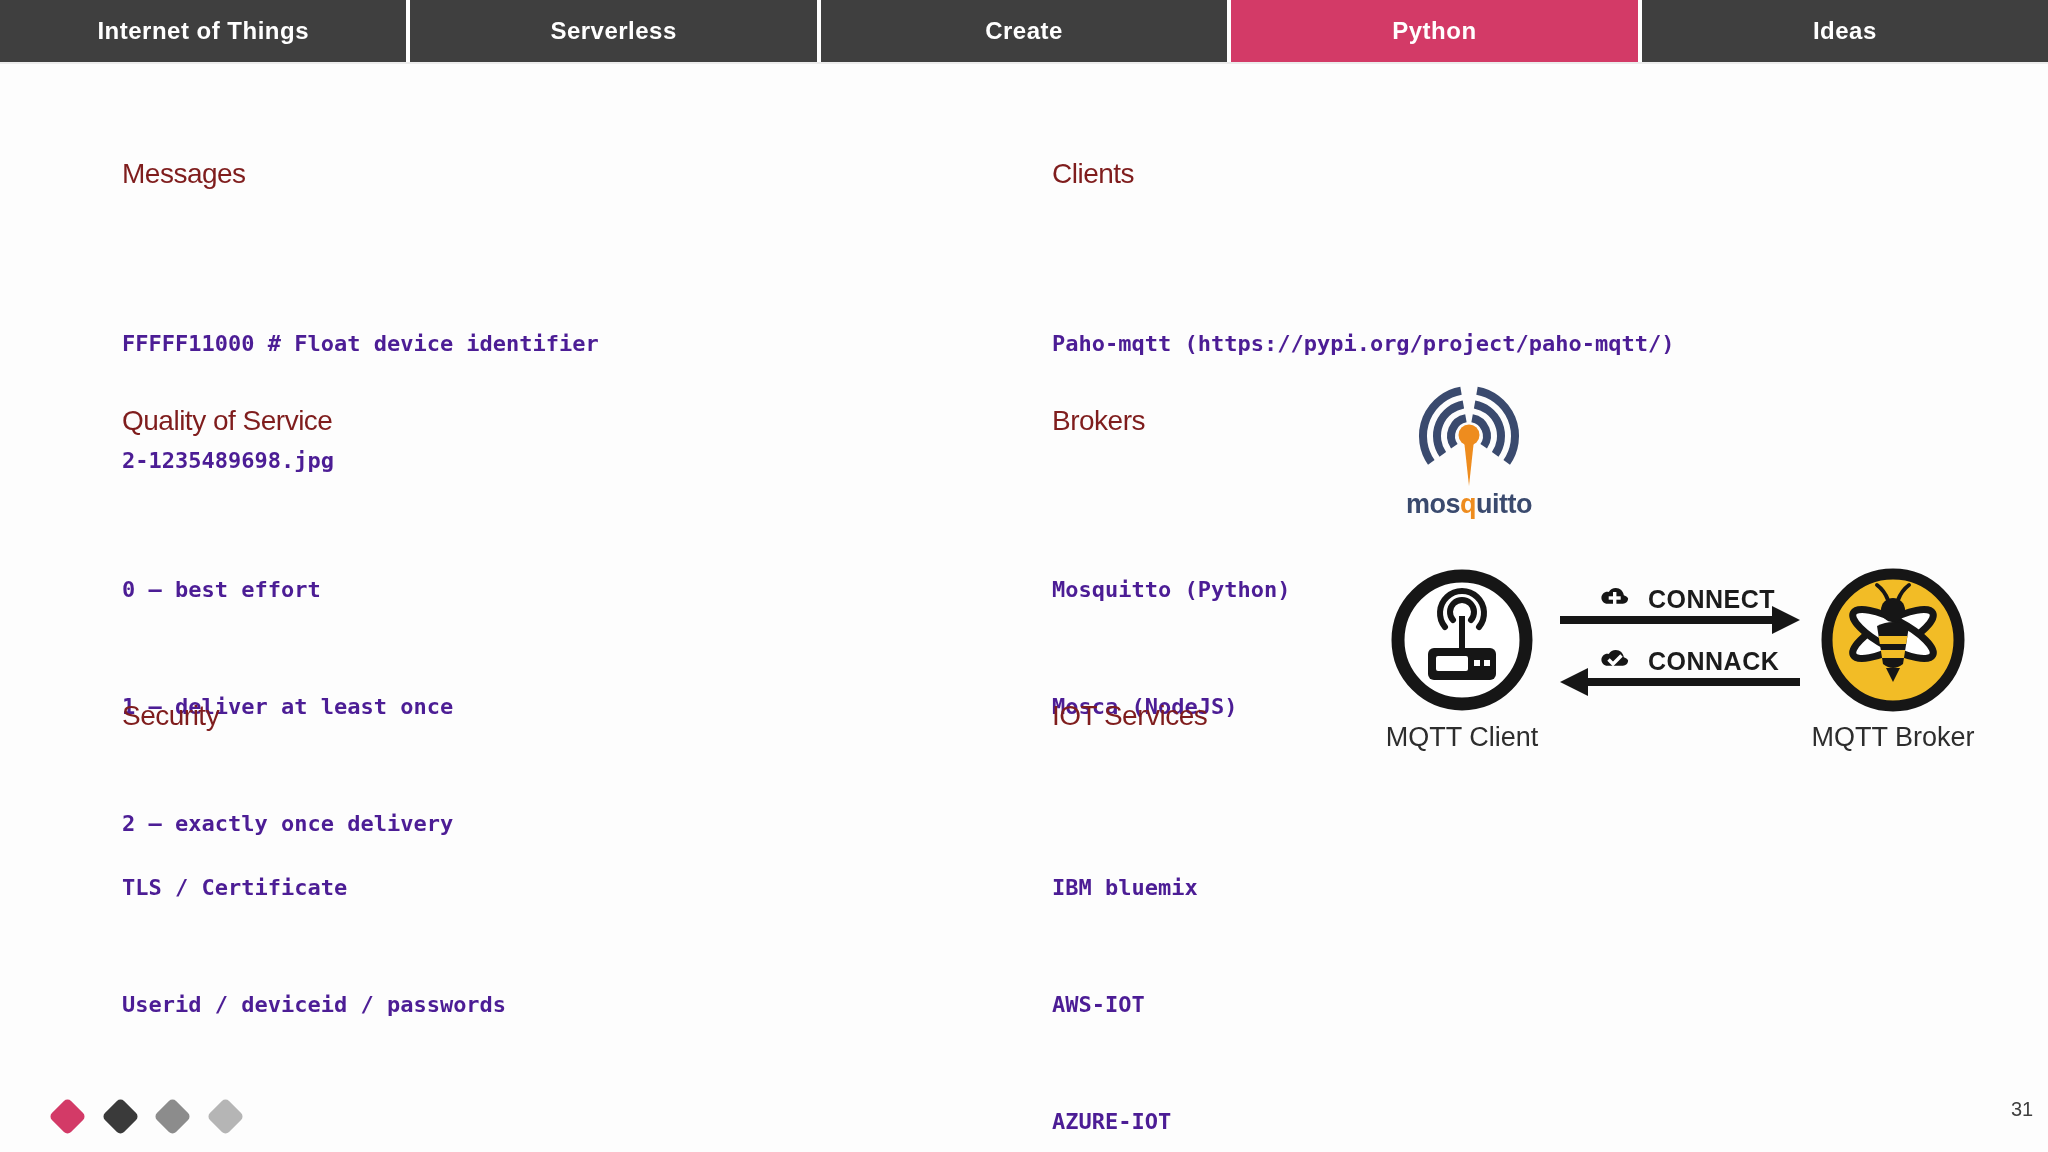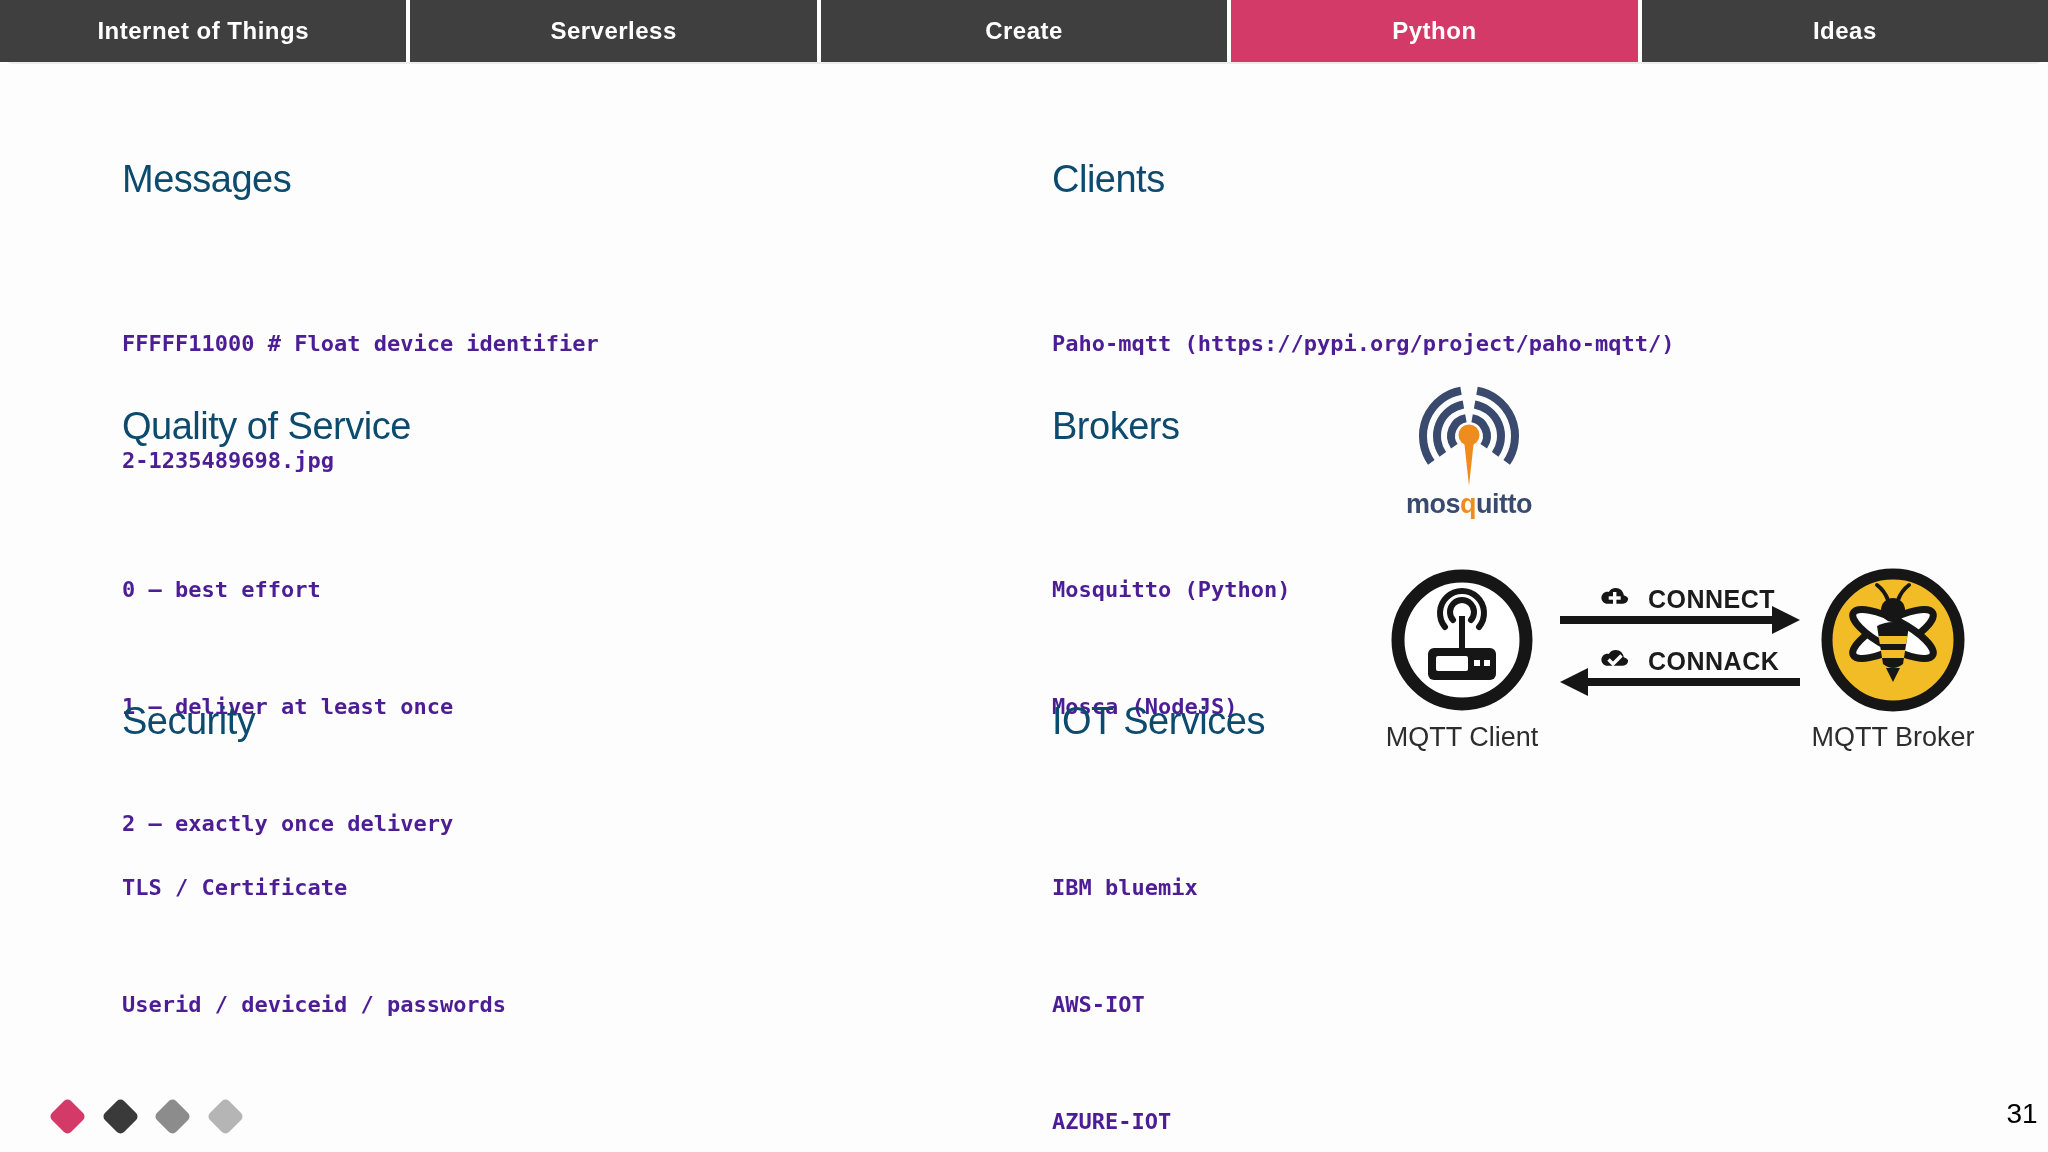--- a/index.html
+++ b/index.html
@@ -3,46 +3,46 @@
 <meta charset="utf-8">
 <style>
   html,body{margin:0;padding:0;background:#ffffff;}
   .slide{
     position:relative;width:2048px;height:1152px;overflow:hidden;
     background:#fdfdfd;font-family:"Liberation Sans",sans-serif;
   }
   
   .tabbar{
     position:absolute;top:0;left:0;width:2048px;height:62px;
-    display:flex;gap:4px;background:#ffffff;border-bottom:2px solid #ececec;border-radius:14px;
+    display:flex;gap:4px;background:#ffffff;border-bottom:2px solid #ececec;
   }
   .tab{
     flex:1;display:flex;align-items:center;justify-content:center;
     background:#3f3f3f;color:#ffffff;font-size:24px;font-weight:bold;
     letter-spacing:.5px;cursor:pointer;
   }
   .tab.active{background:#d33a67;}
   
   .section-title{
-    position:absolute;color:#0c4a6e;font-size:38px;font-weight:400;
+    position:absolute;color:#7f1d1d;font-size:28px;font-weight:400;
     letter-spacing:-.5px;white-space:nowrap;
   }
   .code-block{
     position:absolute;font-family:"DejaVu Sans Mono","Liberation Mono",monospace;
     font-size:22px;color:#4c1d95;line-height:39px;white-space:pre;font-weight:bold;
   }
   
   .diagram-svg{position:absolute;}
   .diamond{
     position:absolute;width:27px;height:27px;border-radius:5px;
     transform:rotate(45deg);top:1103px;
   }
   .page-number{
     position:absolute;left:2002px;top:1098px;width:40px;text-align:center;
-    color:#000000;font-size:28px;
+    color:#404040;font-size:20px;
   }
 </style>
 </head>
 <body>
 
 <div class="slide">
 
   <div class="tabbar">
     <div class="tab">Internet of Things</div>
     <div class="tab">Serverless</div>

